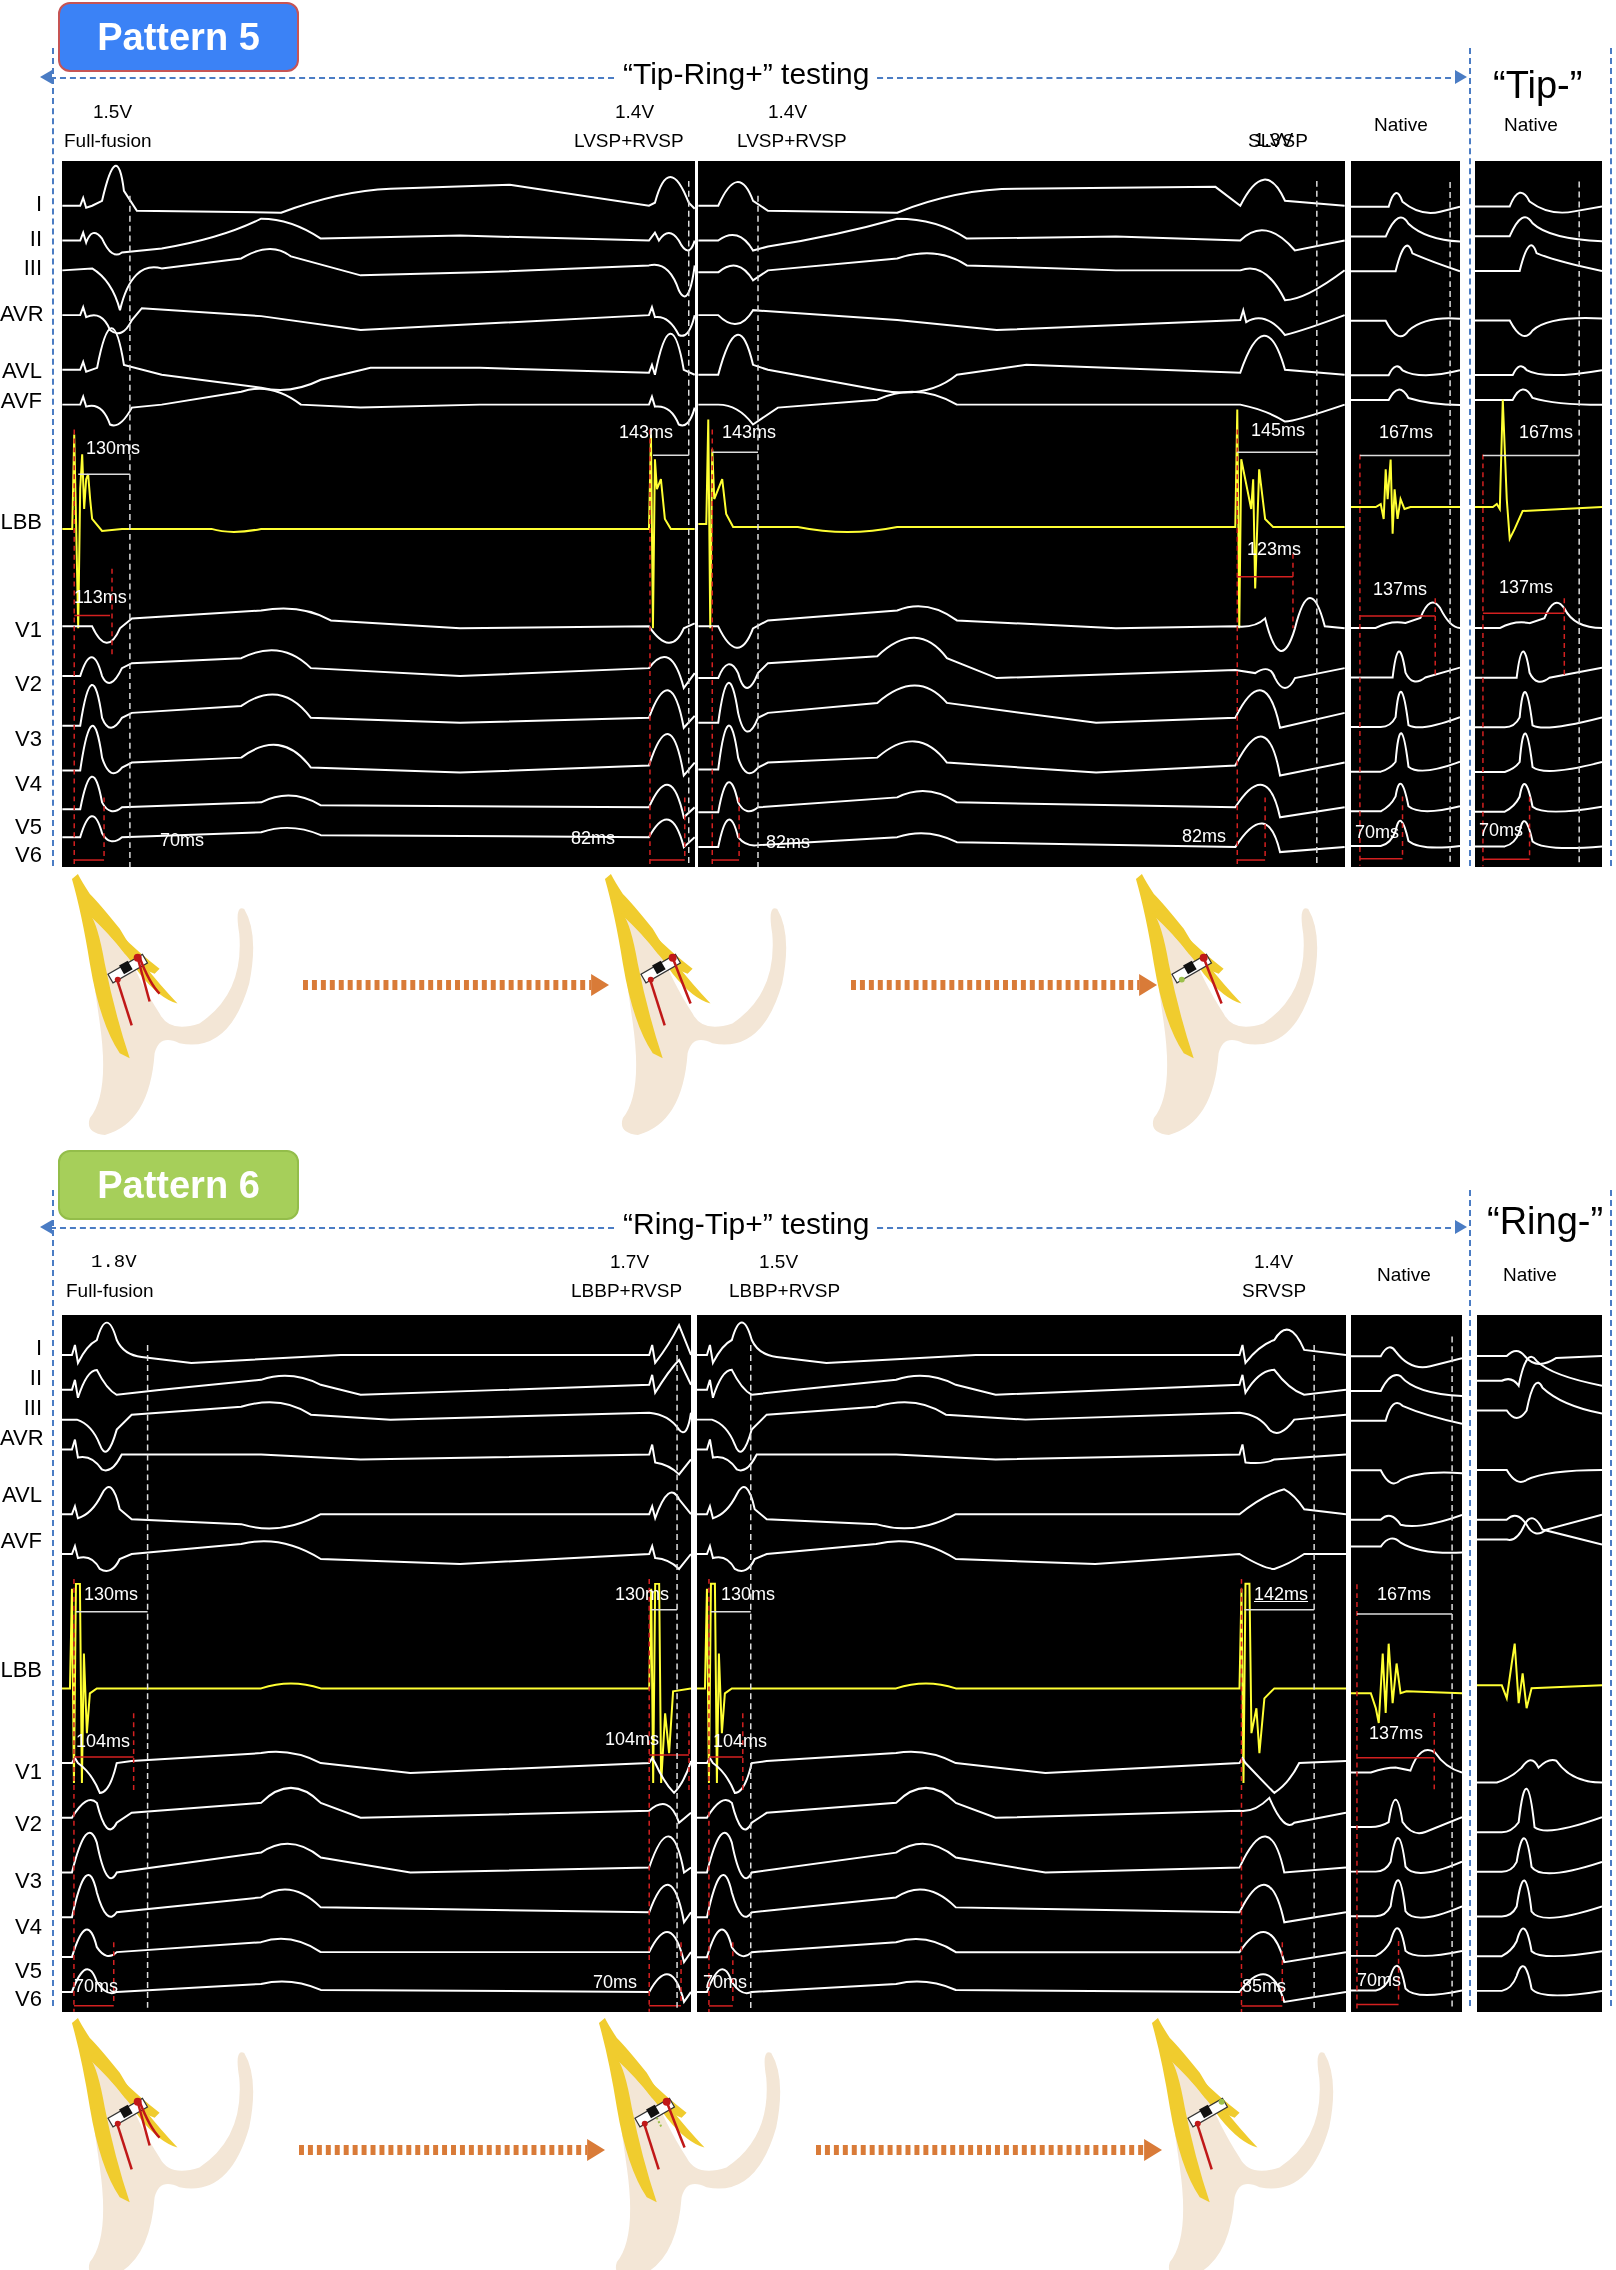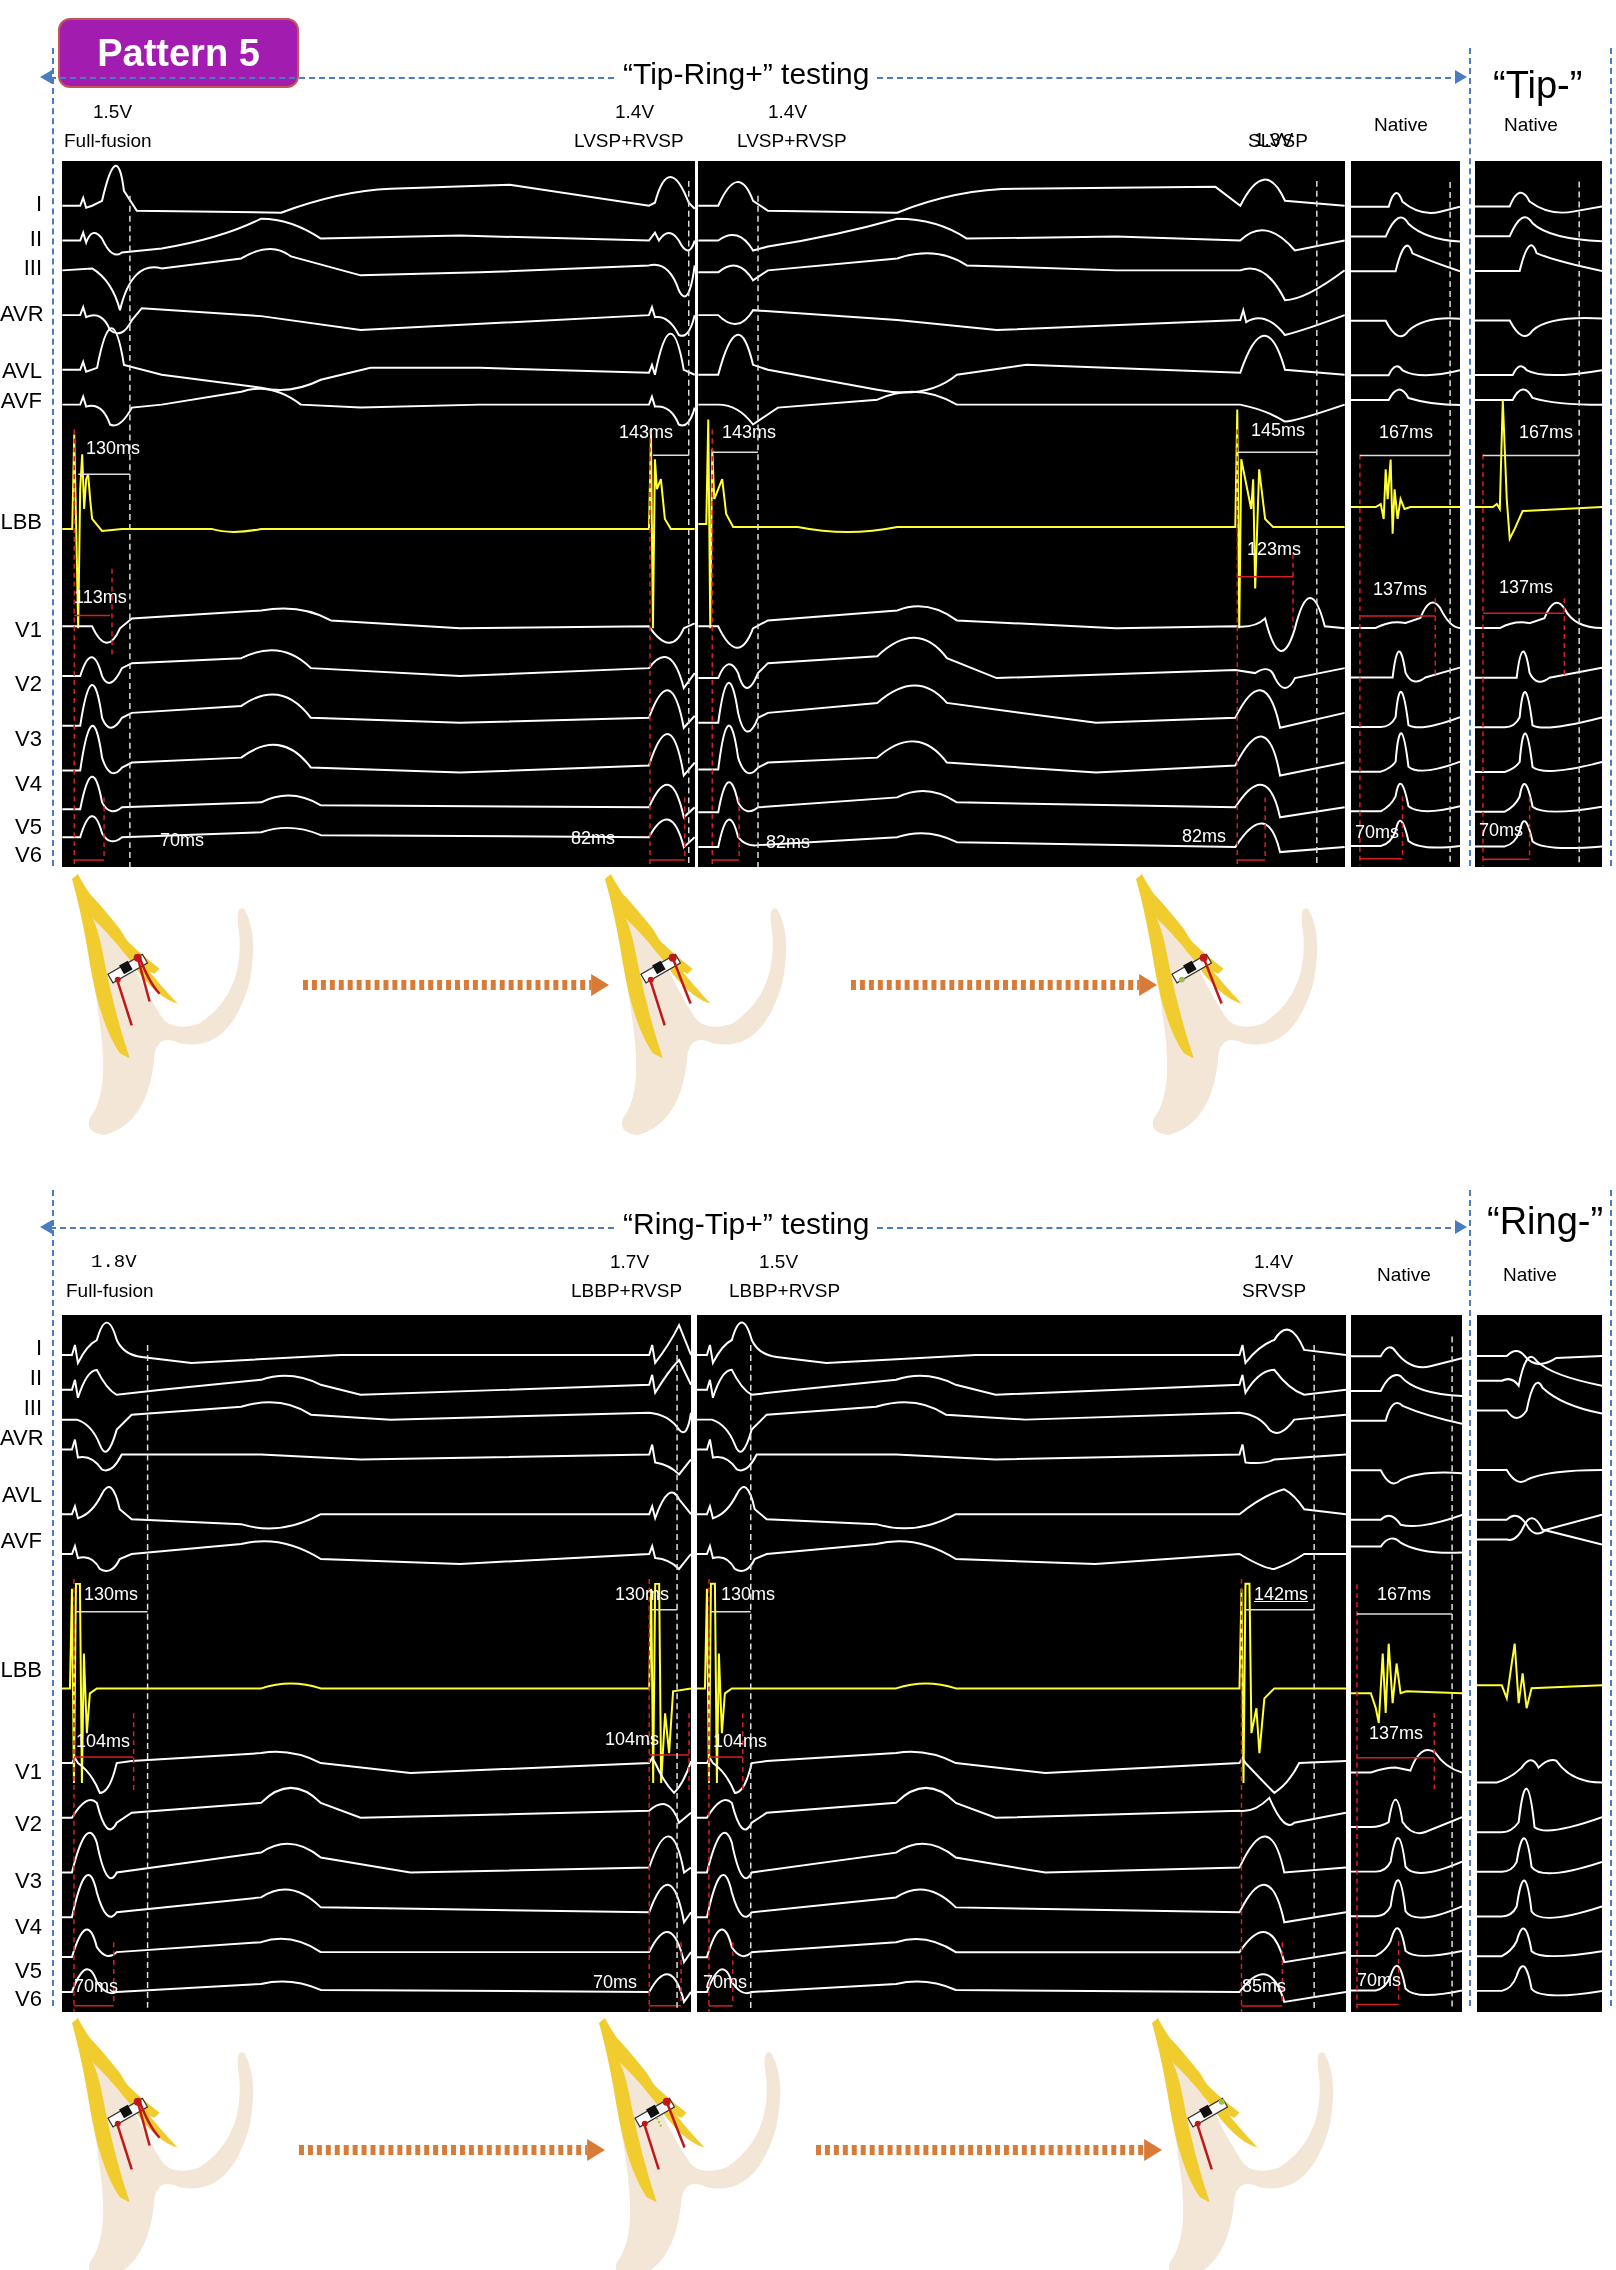--- a/index.html
+++ b/index.html
@@ -1,19 +1,19 @@
 <!DOCTYPE html>
 <html><head>
 <meta charset="utf-8">
 <style>
   html, body { margin:0; padding:0; background:#fff; }
   body { width:1617px; height:2271px; position:relative; overflow:hidden; font-family:"Liberation Sans", sans-serif; color:#000; }
   .pattern { position:absolute; left:0; width:1617px; }
   .badge { position:absolute; left:58px; top:0; width:237px; height:66px; border-radius:12px; color:#fff; font-weight:bold; font-size:38px; display:flex; align-items:center; justify-content:center; font-family:"Liberation Sans", sans-serif; }
-  .badge.red { background:#a21caf; border:2px solid #c65454;margin-top:16px; }
+  .badge.red { background:#3b82f6; border:2px solid #c65454; }
   .badge.green { background:#a6cf5a; border:2px solid #93bd4a; }
   .vdash { position:absolute; border-left:2px dashed #4a7cc4; }
   .testing-arrow { position:absolute; height:0; border-top:2px dashed #4a7cc4; }
   .arrow-head-left { position:absolute; width:0; height:0; border-top:7px solid transparent; border-bottom:7px solid transparent; border-right:12px solid #4a7cc4; }
   .arrow-head-right { position:absolute; width:0; height:0; border-top:7px solid transparent; border-bottom:7px solid transparent; border-left:12px solid #4a7cc4; }
   .testing-label { position:absolute; font-size:30px; white-space:nowrap; background:#fff; padding:0 8px; }
   .neg-label { position:absolute; font-size:38px; white-space:nowrap; }
   .col-label { position:absolute; font-size:19px; text-align:center; line-height:28px; white-space:nowrap; }
   .lead-label { position:absolute; left:0; width:42px; text-align:right; font-size:22px; }
   .panel { position:absolute; background:#000; }
@@ -266,20 +266,21 @@
     <path d="M28,40 Q50,60 65,80 Q80,95 95,100 L100,95 Q80,80 60,60 Q45,45 35,35 Z" fill="#f0cc2e"></path>
     <rect x="48" y="90" width="40" height="10" transform="rotate(-30 68 95)" fill="#fff" stroke="#333" stroke-width="1.2"></rect>
     <rect x="62" y="88" width="10" height="10" transform="rotate(-30 68 95)" fill="#111"></rect>
     <path d="M80,84 Q90,110 98,130" stroke="#c01818" stroke-width="2.5" fill="none"></path>
     <circle cx="80" cy="84" r="4" fill="#c01818"></circle>
     <circle cx="58" cy="106" r="3" fill="#9cc04a"></circle>
   </svg>
 </div>
 
 <div class="pattern" style="top:1150px; height:1120px;">
+  <div class="badge green" style="top:0px;">Pattern 6</div>
 
   <div class="vdash" style="left:52px; top:40px; height:816px;"></div>
   <div class="vdash" style="left:1469px; top:40px; height:816px;"></div>
   <div class="vdash" style="left:1610px; top:40px; height:816px;"></div>
 
   <div class="arrow-head-left" style="left:40px; top:70px;"></div>
   <div class="testing-arrow" style="left:50px; top:77px; width:1411px;"></div>
   <div class="arrow-head-right" style="left:1455px; top:70px;"></div>
   <div class="testing-label" style="left:615px; top:57px;">“Ring-Tip+” testing</div>
   <div class="neg-label" style="left:1487px; top:50px;">“Ring-”</div>

